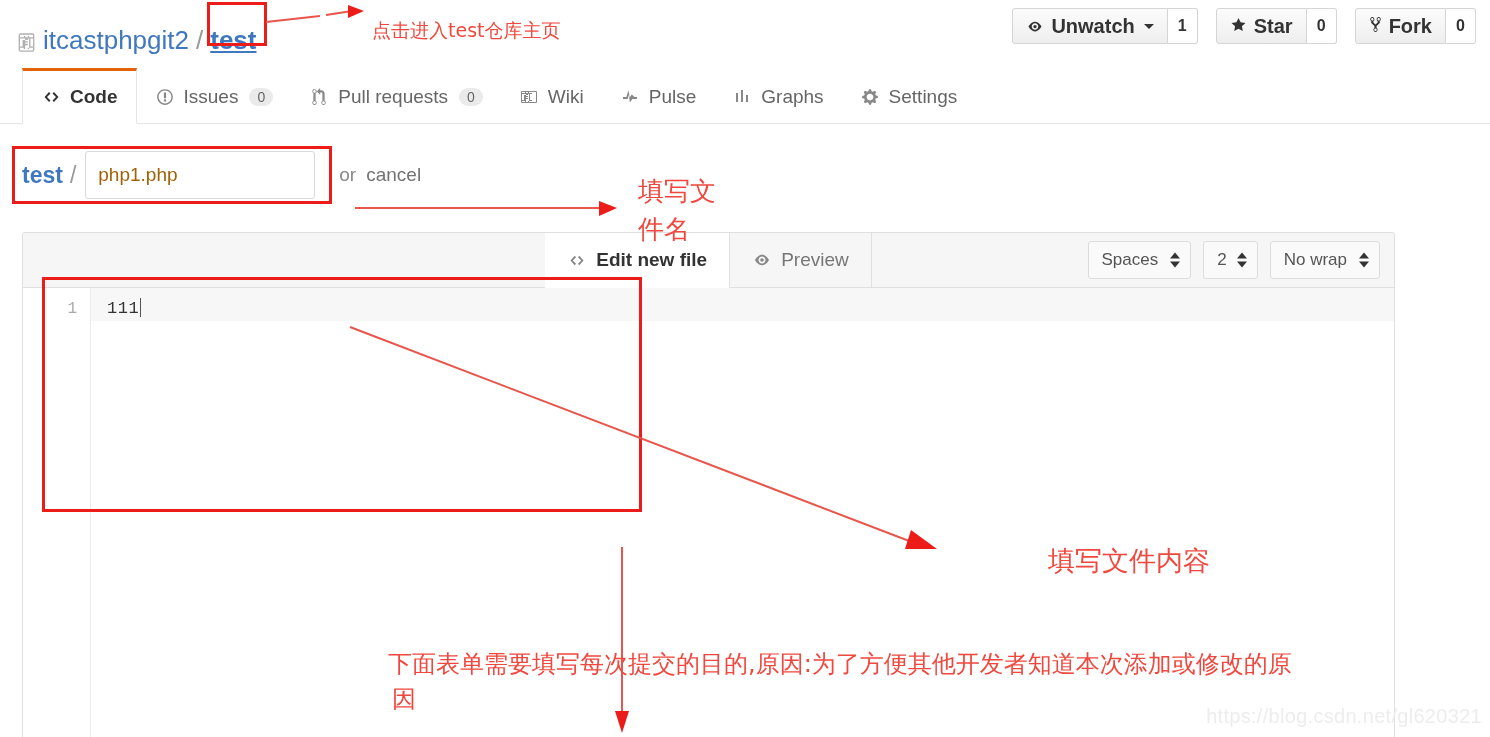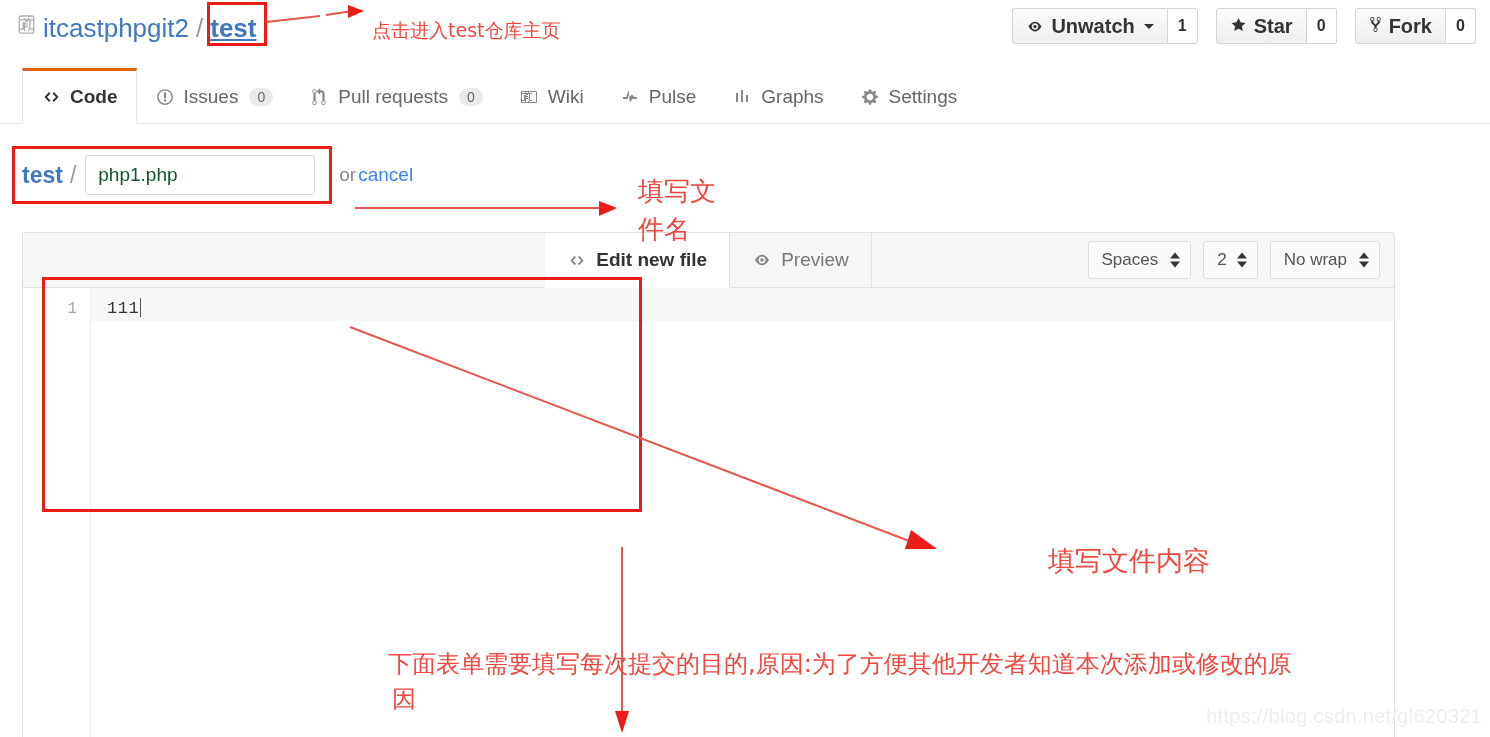--- a/index.html
+++ b/index.html
@@ -18,22 +18,23 @@
   
   .repo-header {
     position: absolute;
     left: 0; top: 0;
     width: 1490px;
     height: 68px;
     box-sizing: border-box;
   }
   .breadcrumb {
     position: absolute;
-    left: 18px; top: 12px;
-    display: flex;
+    left: 18px; top: 24px;
+    display: flex;
+    align-items: center;
     font-size: 26px;
     line-height: 32px;
     white-space: nowrap;
   }
   .repo-book-icon {
     width: 17px; height: 21px;
     margin-right: 8px;
     position: relative;
     top: 2px;
     display: inline-block;
@@ -170,40 +171,40 @@
     font-weight: bold;
   }
   .fn-slash {
     font-size: 23px;
     color: #999;
     margin: 0 9px 0 7px;
     font-weight: 300;
   }
   .fn-input {
     width: 230px;
-    height: 40px;
+    height: 48px;
     box-sizing: border-box;
     border: 1px solid #d9d9d9;
     border-radius: 3px;
     padding: 0 12px;
     font-size: 19px;
-    color: #14532d;
+    color: #a16207;
     font-family: "Liberation Sans", sans-serif;
     background: #fff;
     outline: none;
   }
   .fn-or {
     font-size: 19px;
     color: #888;
     margin-left: 24px;
   }
   .fn-cancel {
     font-size: 19px;
-    color: #3b82f6;
-    margin-left: 2px;
+    color: #737373;
+    margin-left: 10px;
     text-decoration: none;
     cursor: pointer;
   }
 
   
   .editor-panel {
     position: absolute;
     left: 22px; top: 232px;
     width: 1373px;
     height: 505px;

